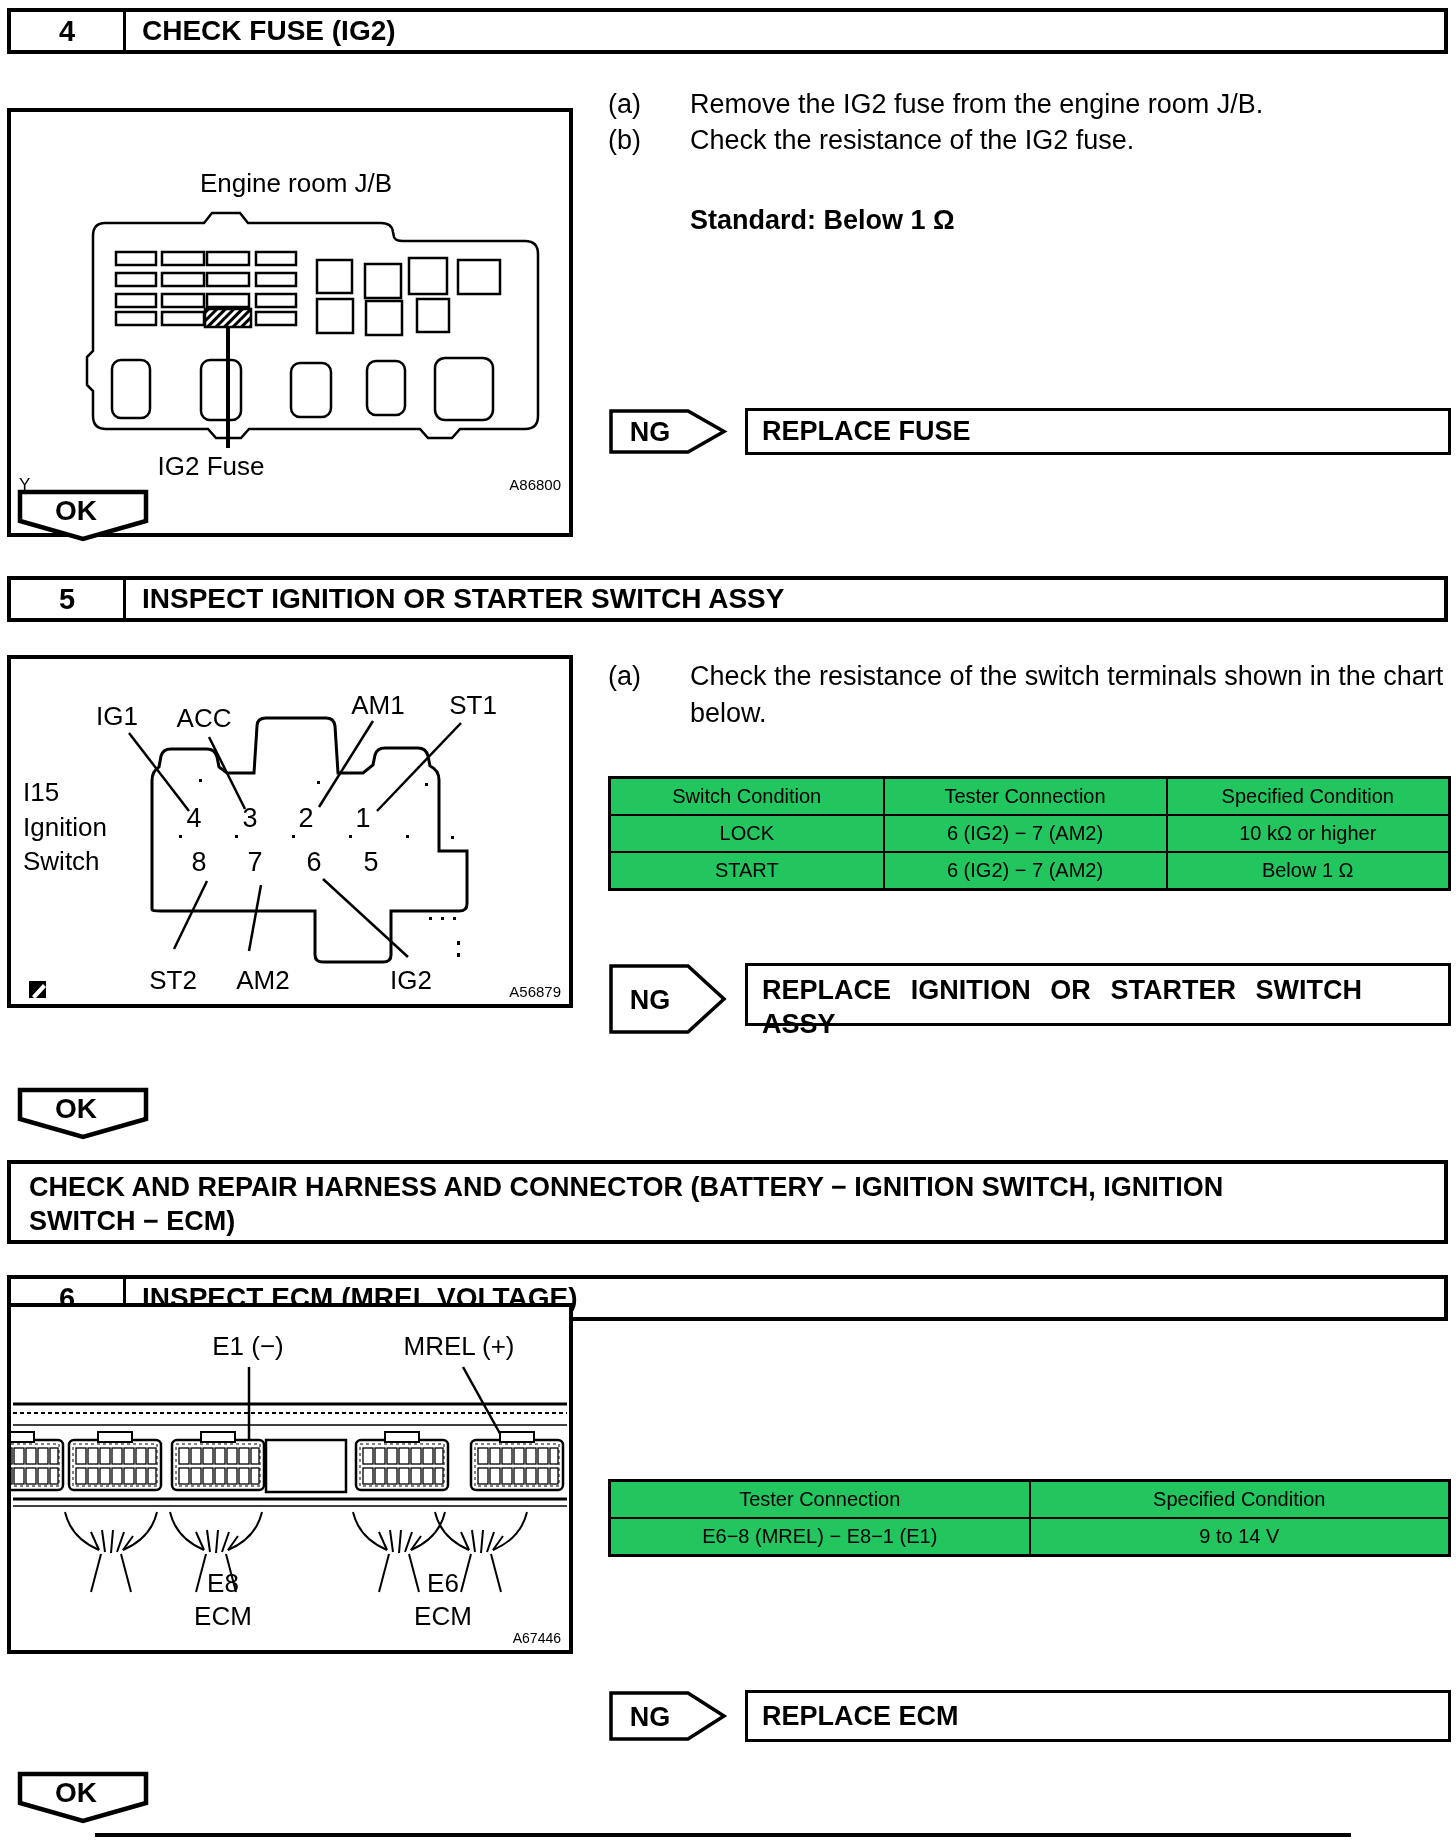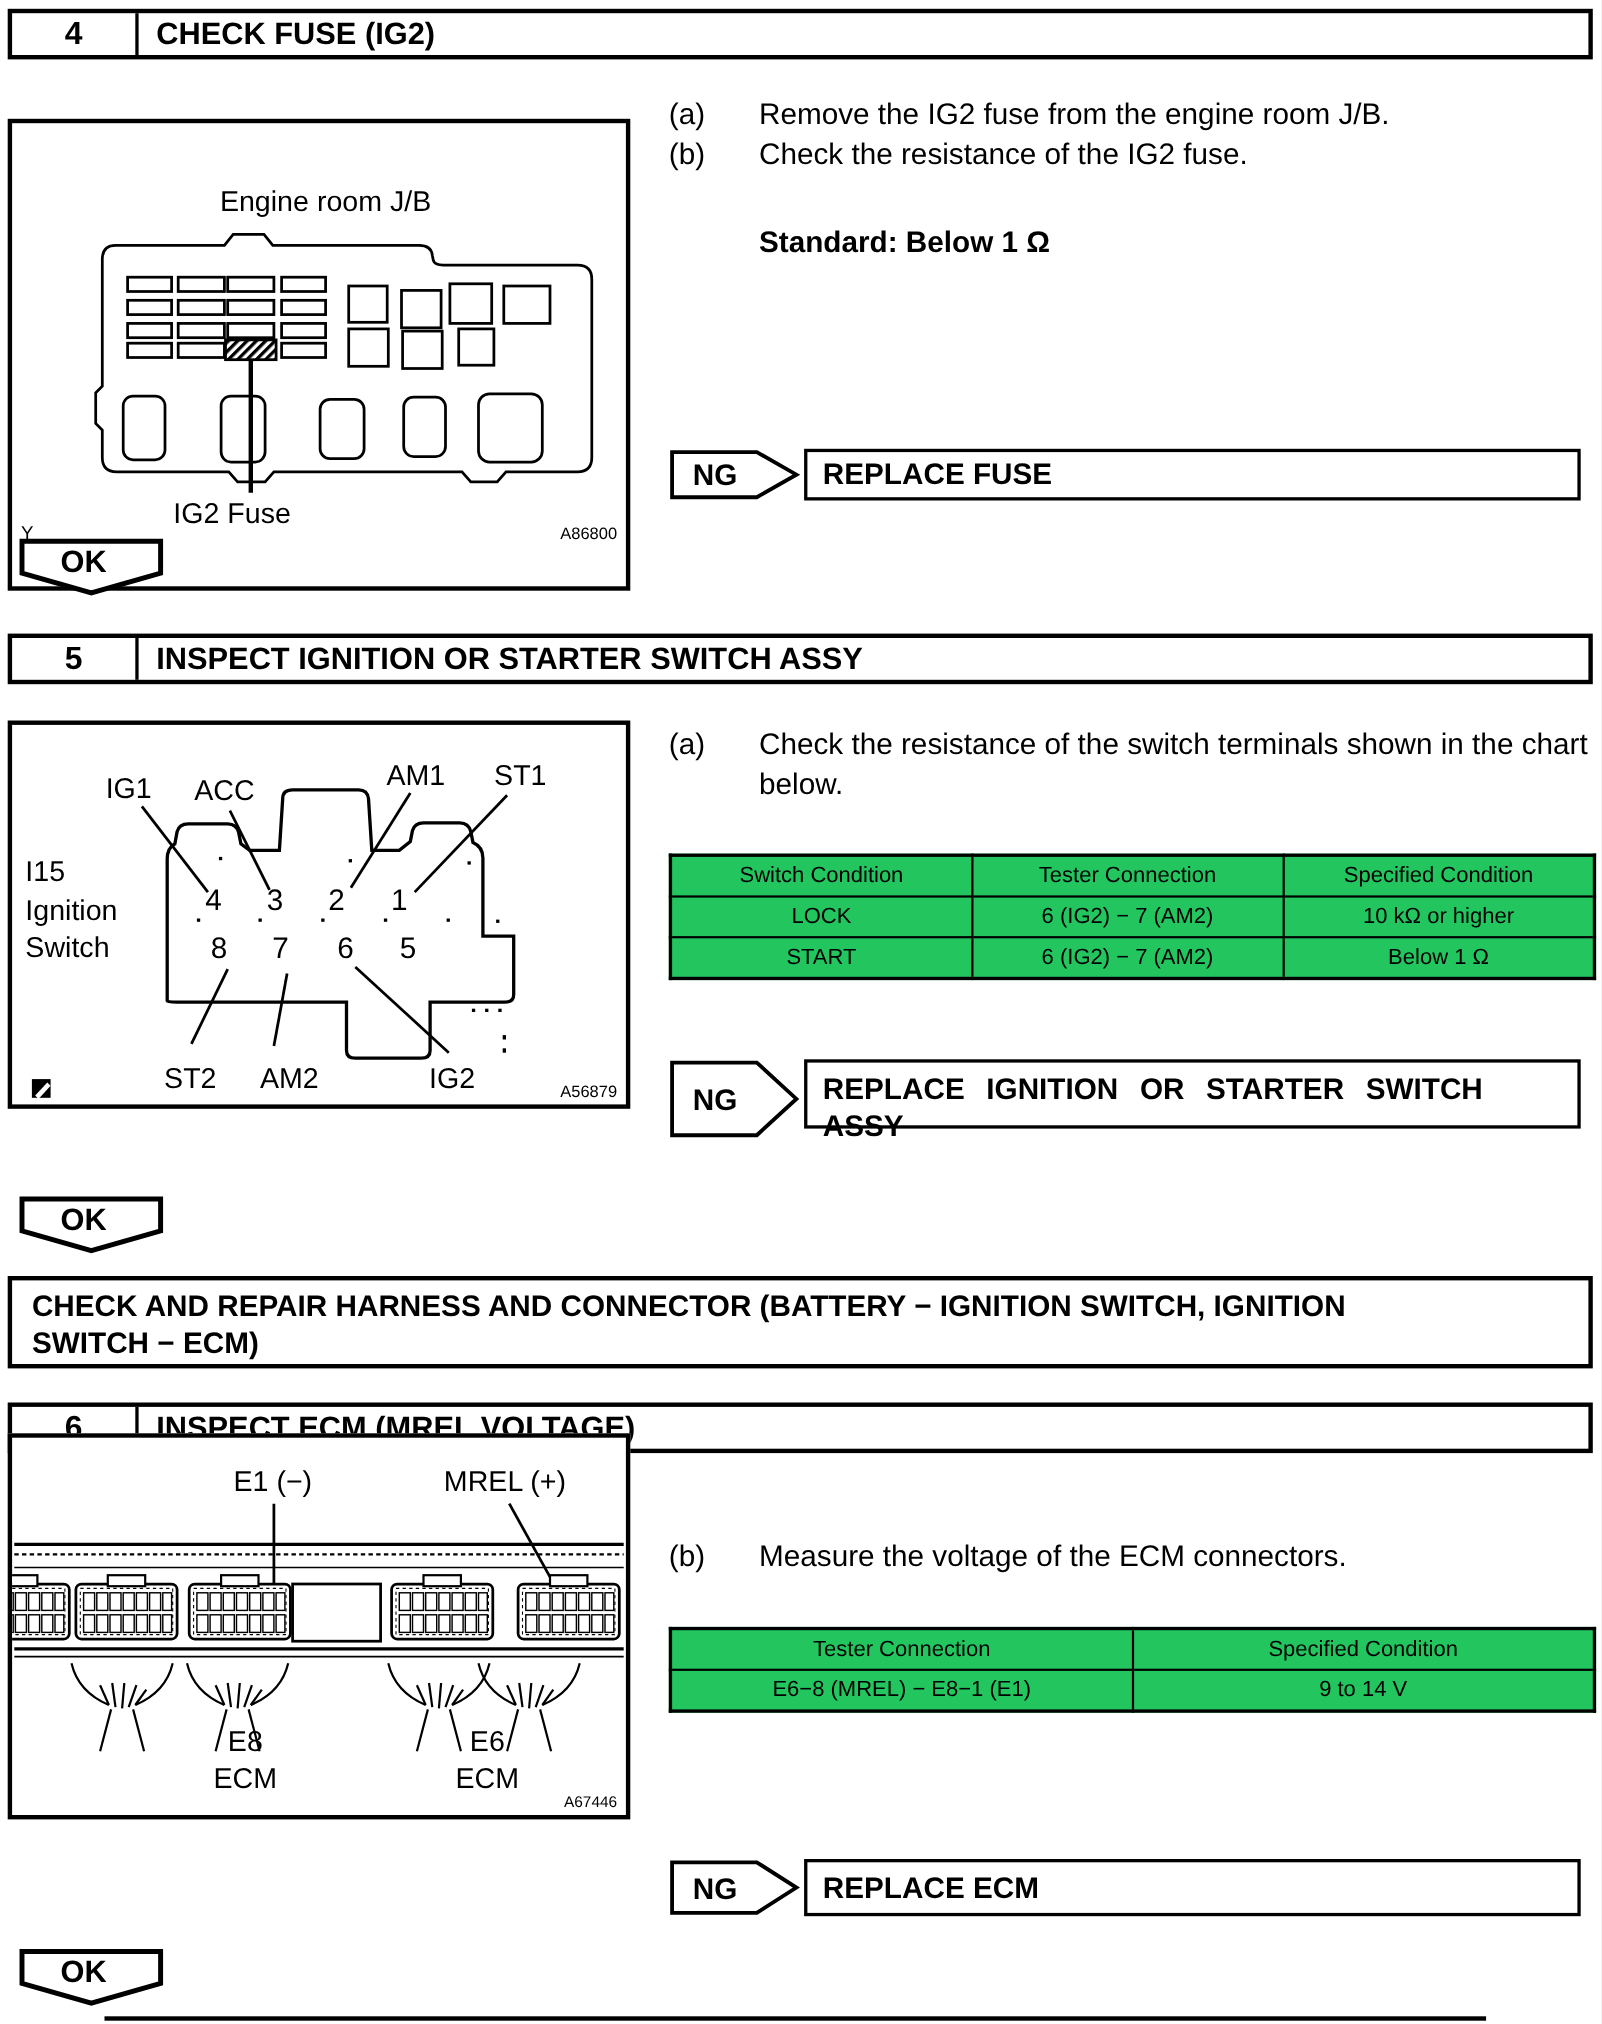--- a/index.html
+++ b/index.html
@@ -32,21 +32,21 @@
   
   .spec{position:absolute;left:608px;width:840px;border-collapse:collapse;table-layout:fixed;
         border:3px solid #000;background:#22c55e;}
   .spec th,.spec td{border:2.5px solid #000;text-align:center;vertical-align:middle;
         font-size:20px;font-weight:normal;height:35px;padding:0 4px;}
   #tbl5{top:776px;} #tbl6{top:1479px;}
 
   
   .ngrow{position:absolute;left:608px;display:flex;align-items:flex-start;}
   #ng4{top:408px;} #ng5{top:963px;} #ng6{top:1690px;}
-  .ngbox{border:3.5px solid #000;width:706px;margin-left:3px;box-sizing:border-box;
+  .ngbox{border:3.5px solid #000;width:706px;margin-left:17px;box-sizing:border-box;
          font-weight:bold;font-size:27px;background:#fff;}
   .ngbox.single{display:flex;align-items:center;padding-left:14px;}
   #ng4 .ngbox{height:47px;} #ng6 .ngbox{height:52px;}
   #ng5 .ngbox{height:63px;padding:7px 14px 0 14px;}
   .jtxt{display:block;width:600px;text-align:justify;line-height:34px;}
 
   
   .okwrap{position:absolute;left:16px;}
   #ok4{top:488px;} #ok5{top:1086px;} #ok6{top:1770px;}
   .okwrap text{font-family:"Liberation Sans",sans-serif;}
@@ -332,23 +332,20 @@
         <use href="#wires" x="470" y="203"></use>
       </g>
       <text x="212" y="285" font-size="26" text-anchor="middle">E8</text>
       <text x="212" y="318" font-size="26" text-anchor="middle">ECM</text>
       <text x="432" y="285" font-size="26" text-anchor="middle">E6</text>
       <text x="432" y="318" font-size="26" text-anchor="middle">ECM</text>
       <text x="550" y="336" font-size="14" text-anchor="end">A67446</text>
     </svg>
   </div>
 
-  <div class="ins" id="ins6b">
-    <span class="idx">(b)</span><span class="txt">Measure the voltage of the ECM connectors.</span>
-  </div>
   <div class="std" id="std6">Standard:</div>
 
   <table class="spec" id="tbl6">
     <colgroup>
         <col style="width:420px">
         <col style="width:420px">
       </colgroup>
     <tbody>
         <tr>
       <th>Tester Connection</th>

